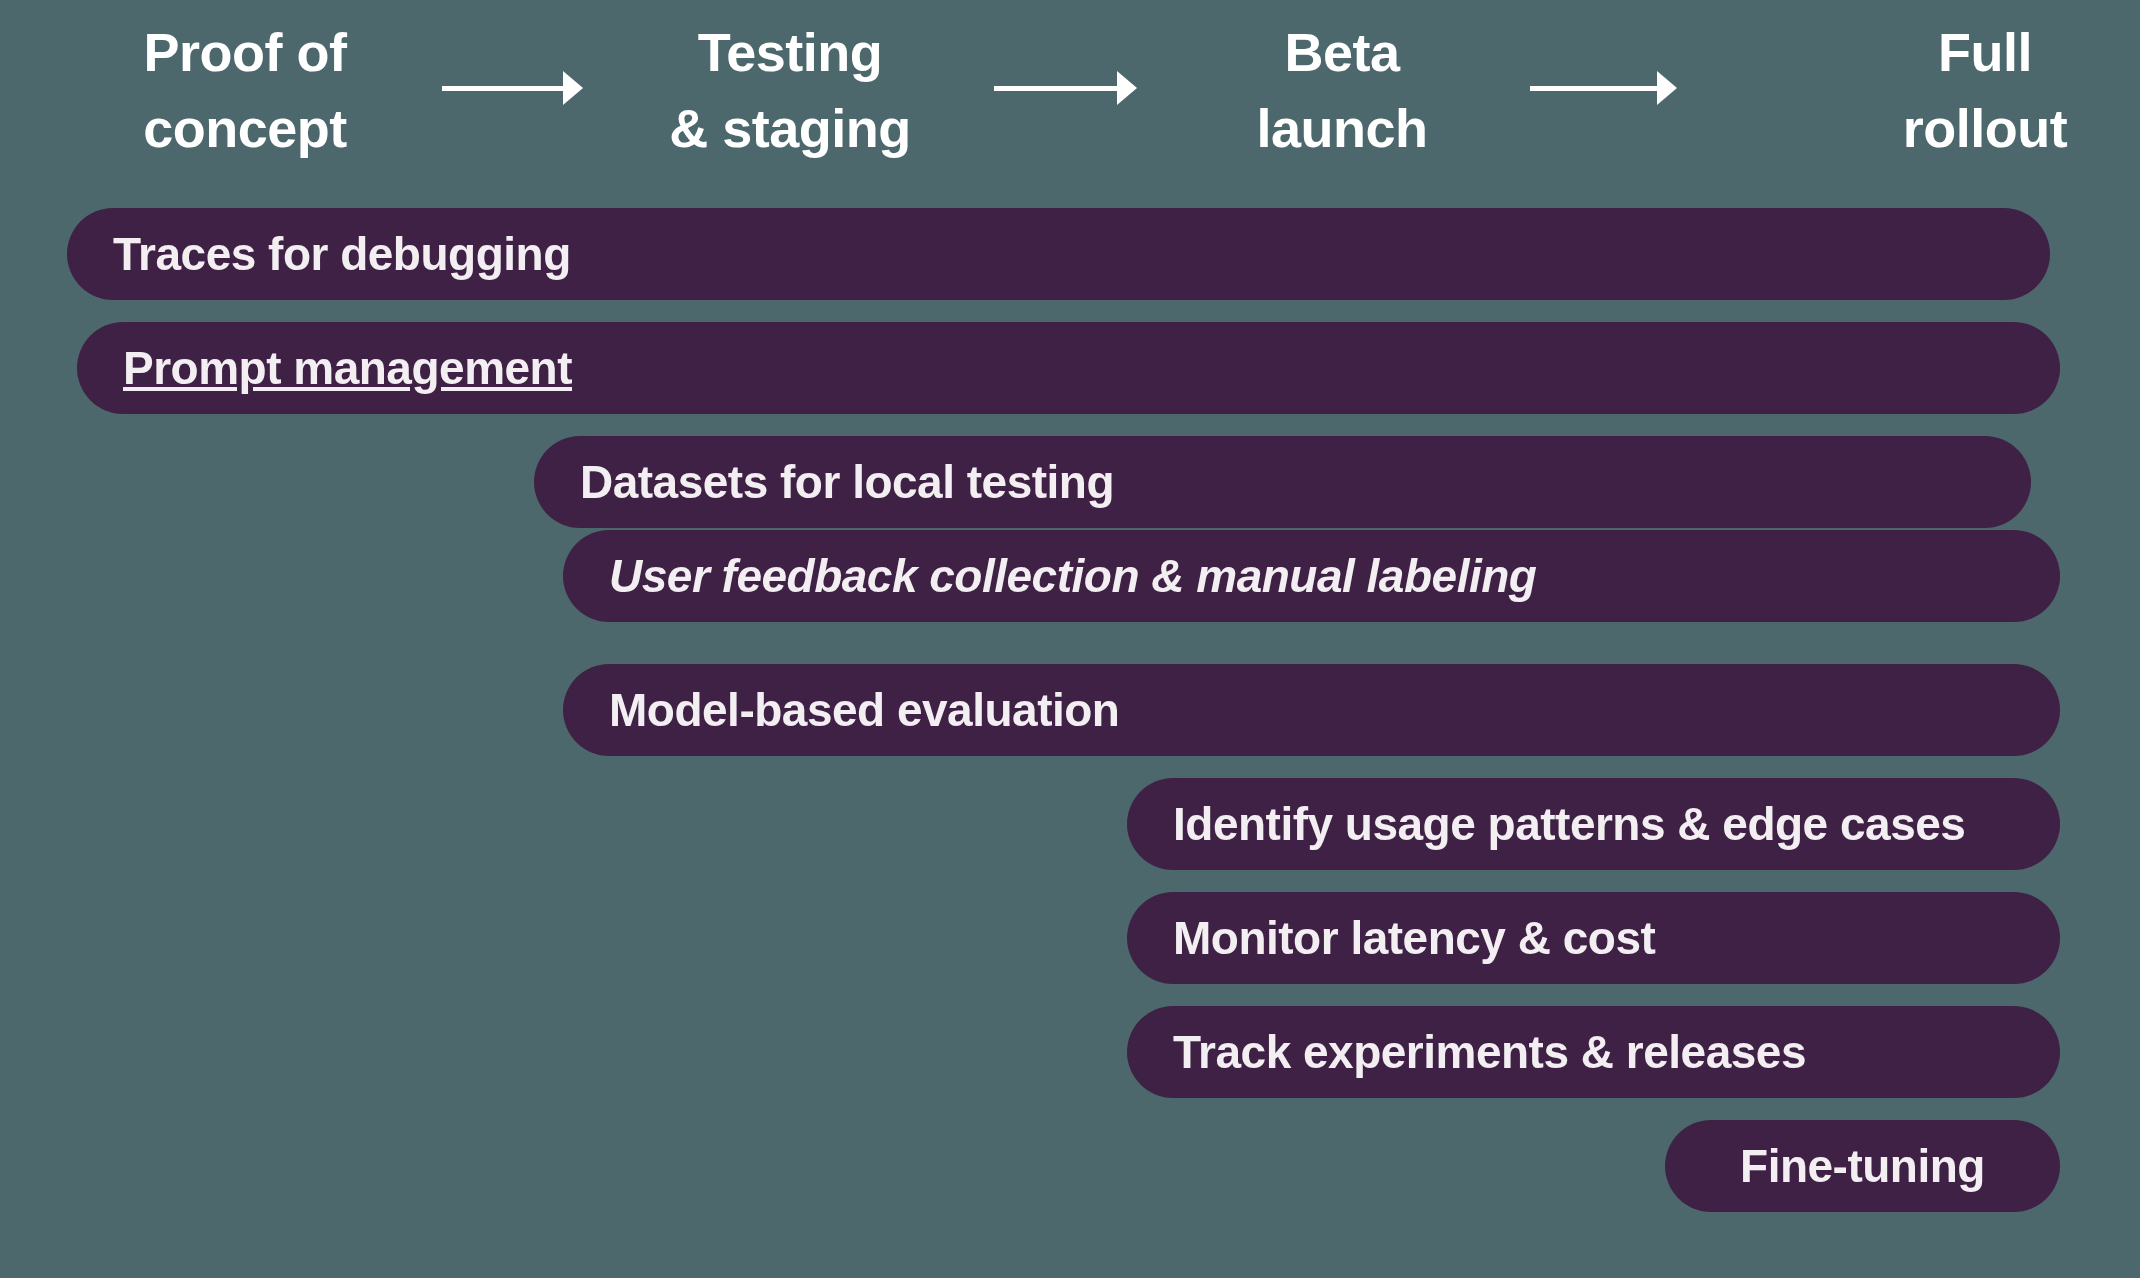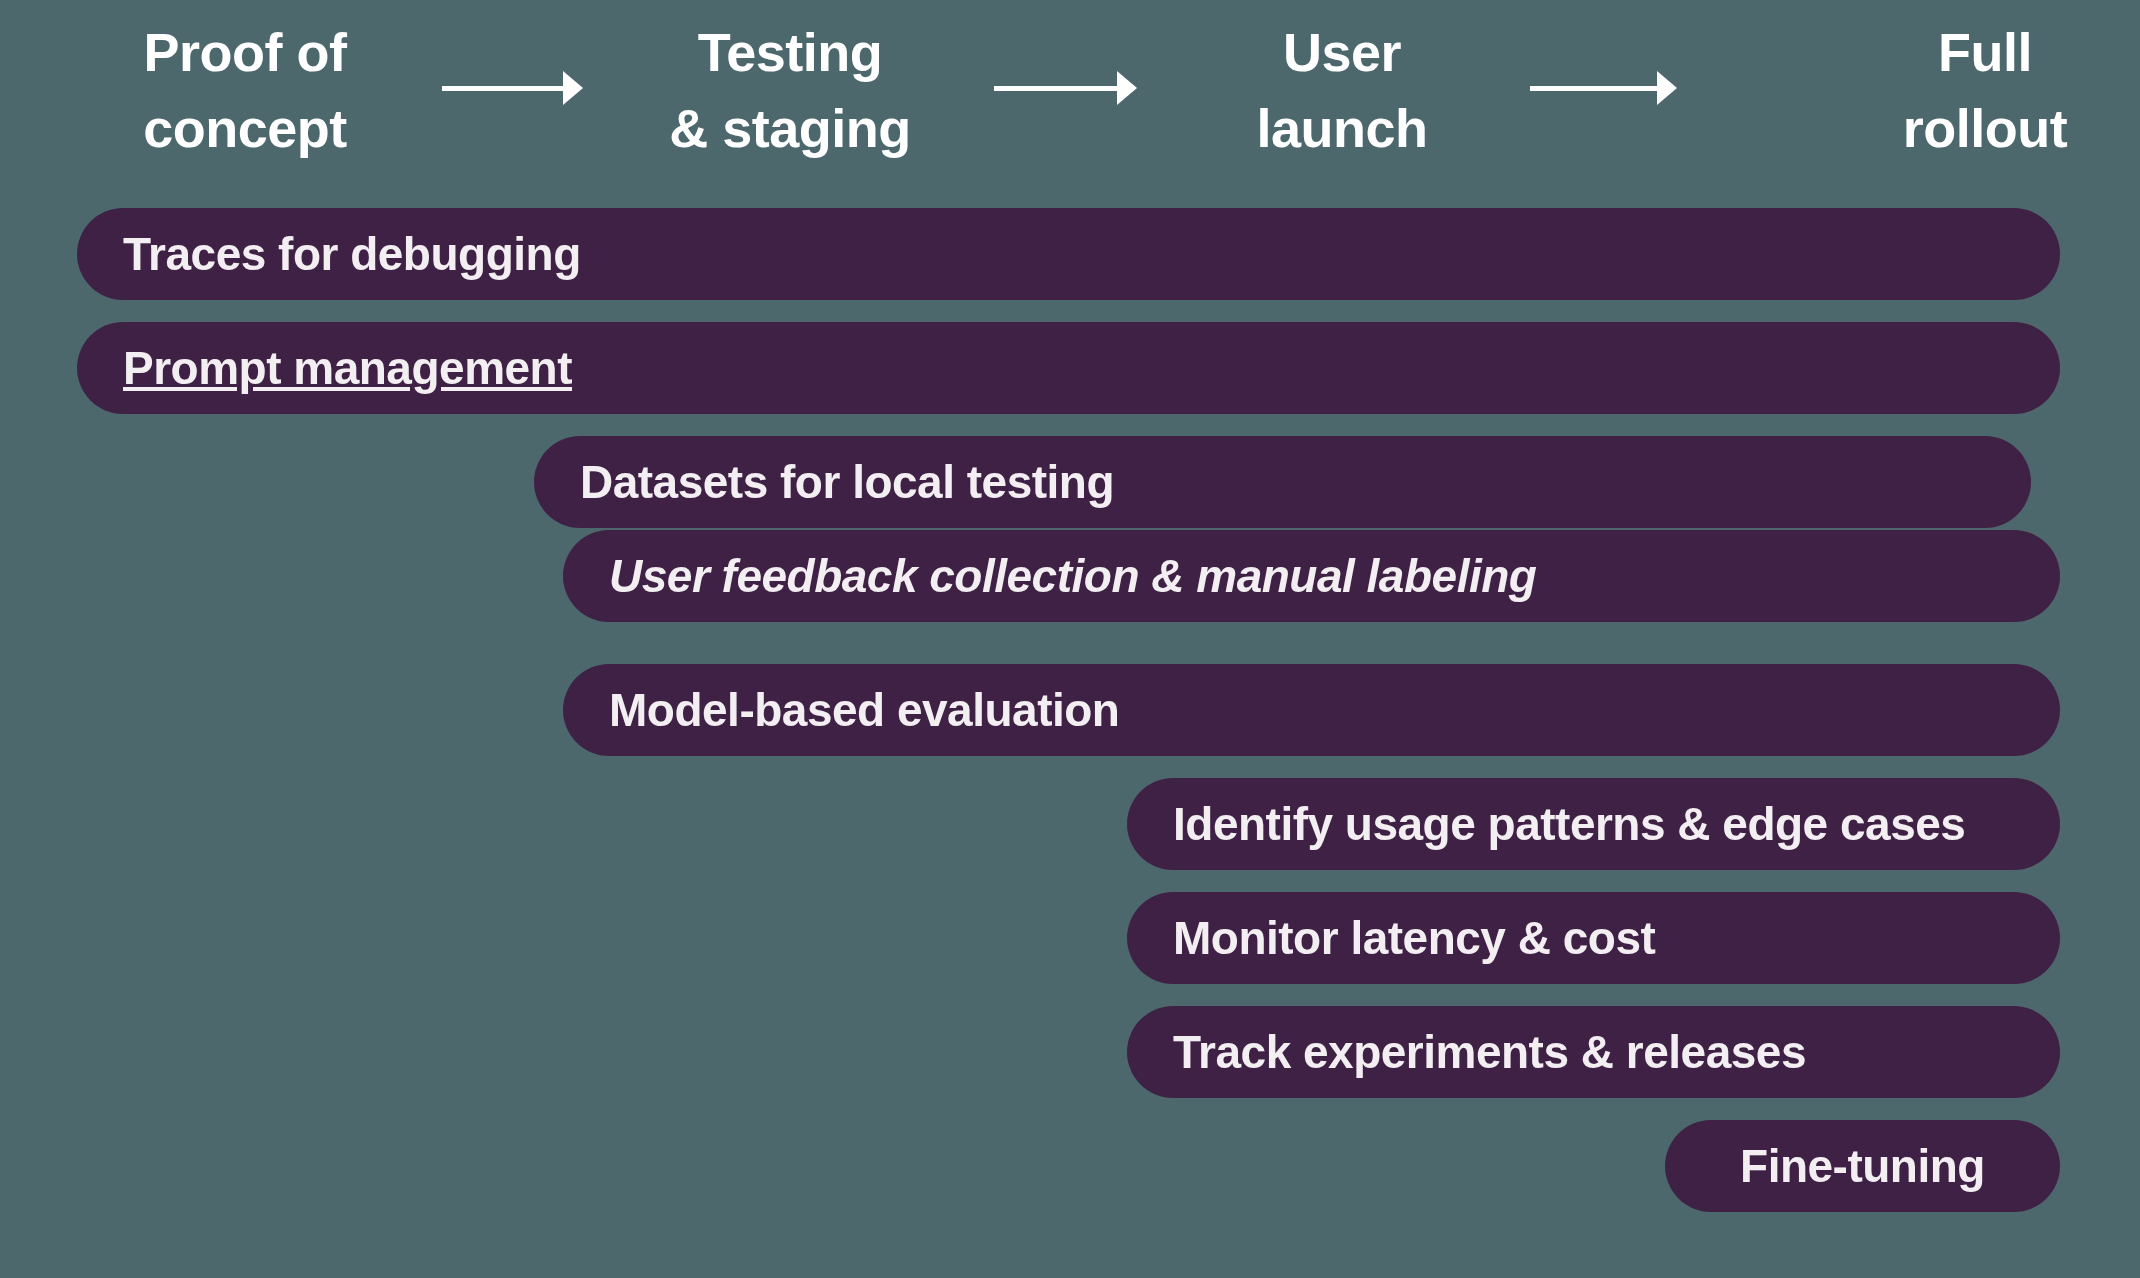--- a/index.html
+++ b/index.html
@@ -72,21 +72,21 @@
     background: var(--bar-fill);
     color: var(--bar-text);
     display: flex;
     align-items: center;
     padding-left: 46px;
     font-size: 46px;
     font-weight: 700;
     letter-spacing: -0.5px;
     white-space: nowrap;
   }
-  .bar.b1 { left: 77px;   top: 208px;  width: 1983px; }
+  .bar.b1 { left: 67px;   top: 208px;  width: 1983px; }
   .bar.b2 { left: 77px;   top: 322px;  width: 1983px; text-decoration: underline; }
   .bar.b3 { left: 534px;  top: 436px;  width: 1497px; }
   .bar.b4 { left: 563px;  top: 530px;  width: 1497px; font-style: italic; }
   .bar.b5 { left: 563px;  top: 664px;  width: 1497px; }
   .bar.b6 { left: 1127px; top: 778px;  width: 933px; }
   .bar.b7 { left: 1127px; top: 892px;  width: 933px; }
   .bar.b8 { left: 1127px; top: 1006px; width: 933px; }
   .bar.b9 { left: 1665px; top: 1120px; width: 395px; justify-content: center; padding-left: 0; align-items: center; }
 </style>
 </head>
@@ -108,21 +108,21 @@
     <div>Testing</div>
     <div>&amp; staging</div>
   </div>
 
   <div class="arrow a2" aria-hidden="true">
     <div class="shaft"></div>
     <div class="head"></div>
   </div>
 
   <div class="phase p3">
-    <div>User</div>
+    <div>Beta</div>
     <div>launch</div>
   </div>
 
   <div class="arrow a3" aria-hidden="true">
     <div class="shaft"></div>
     <div class="head"></div>
   </div>
 
   <div class="phase p4">
     <div>Full</div>

